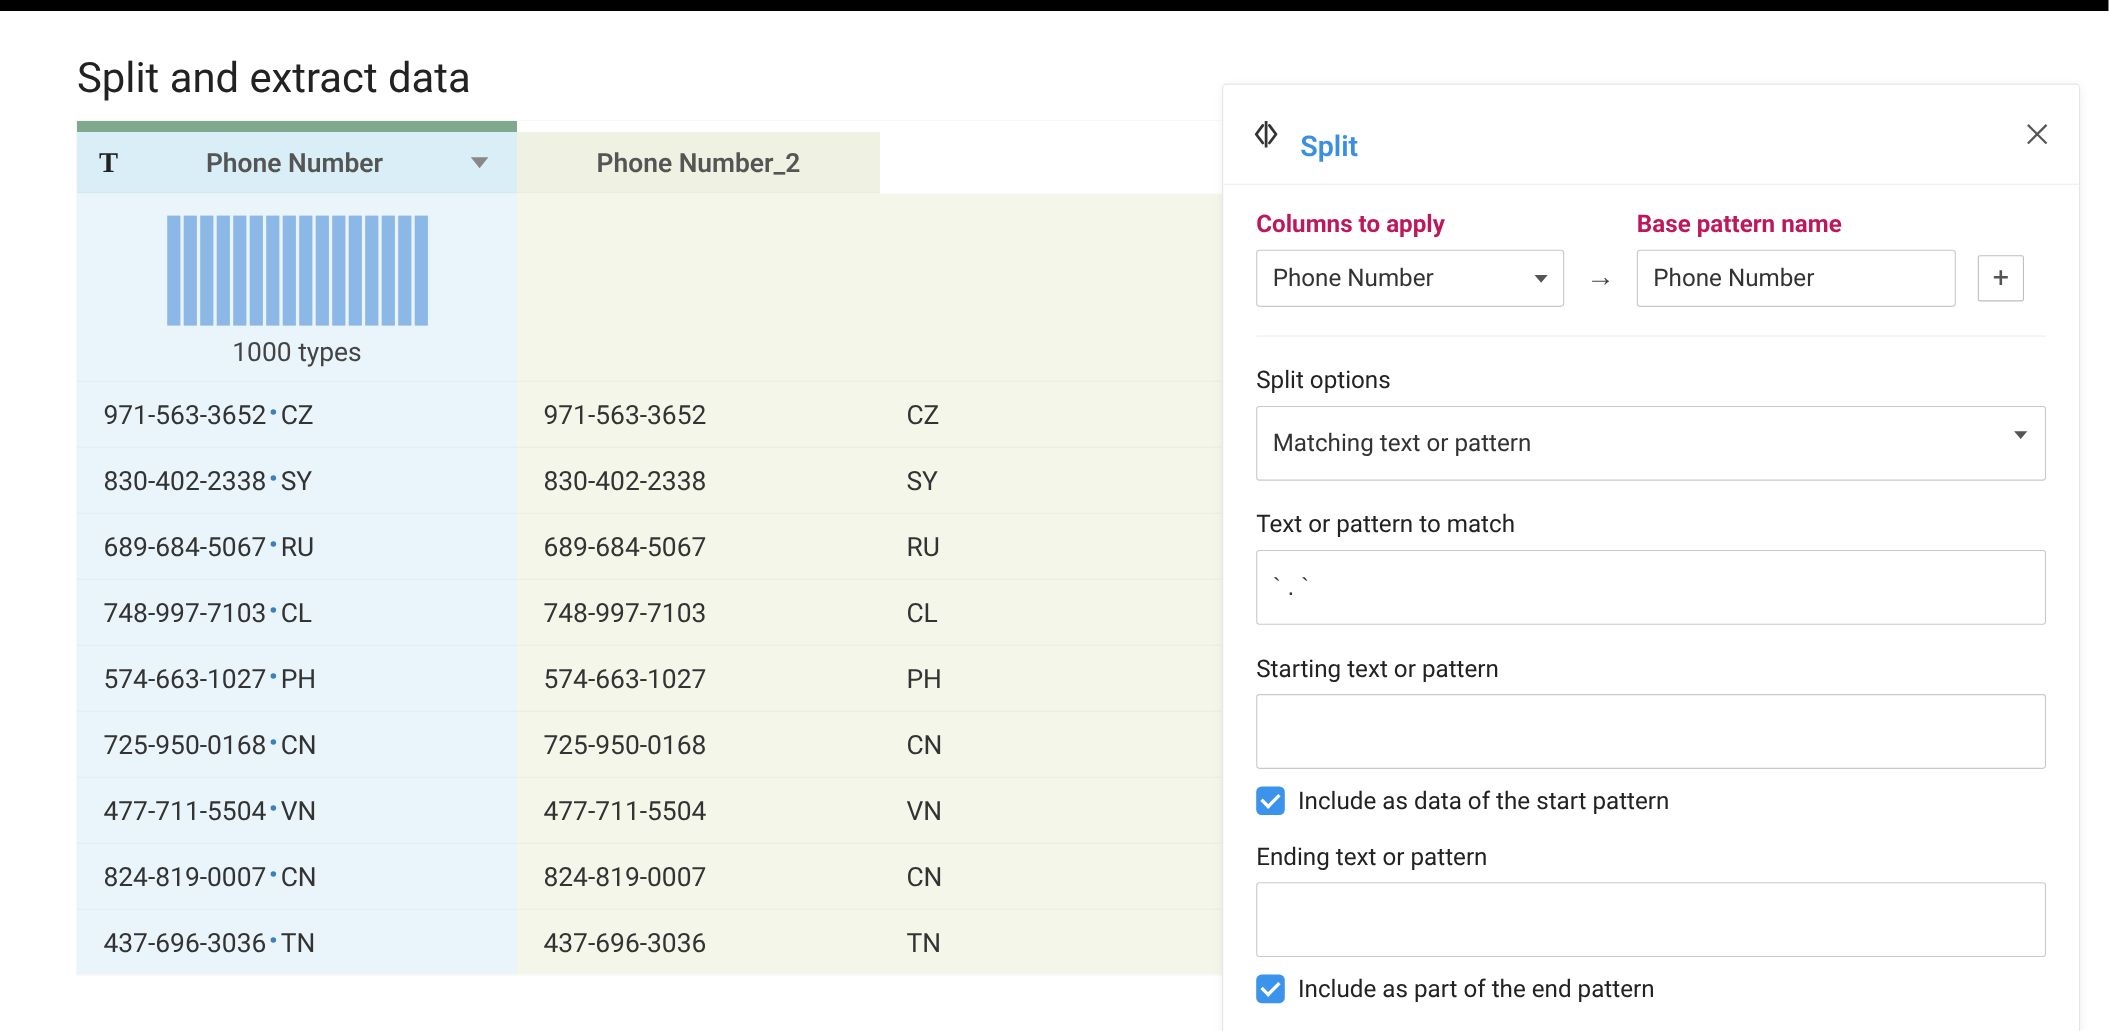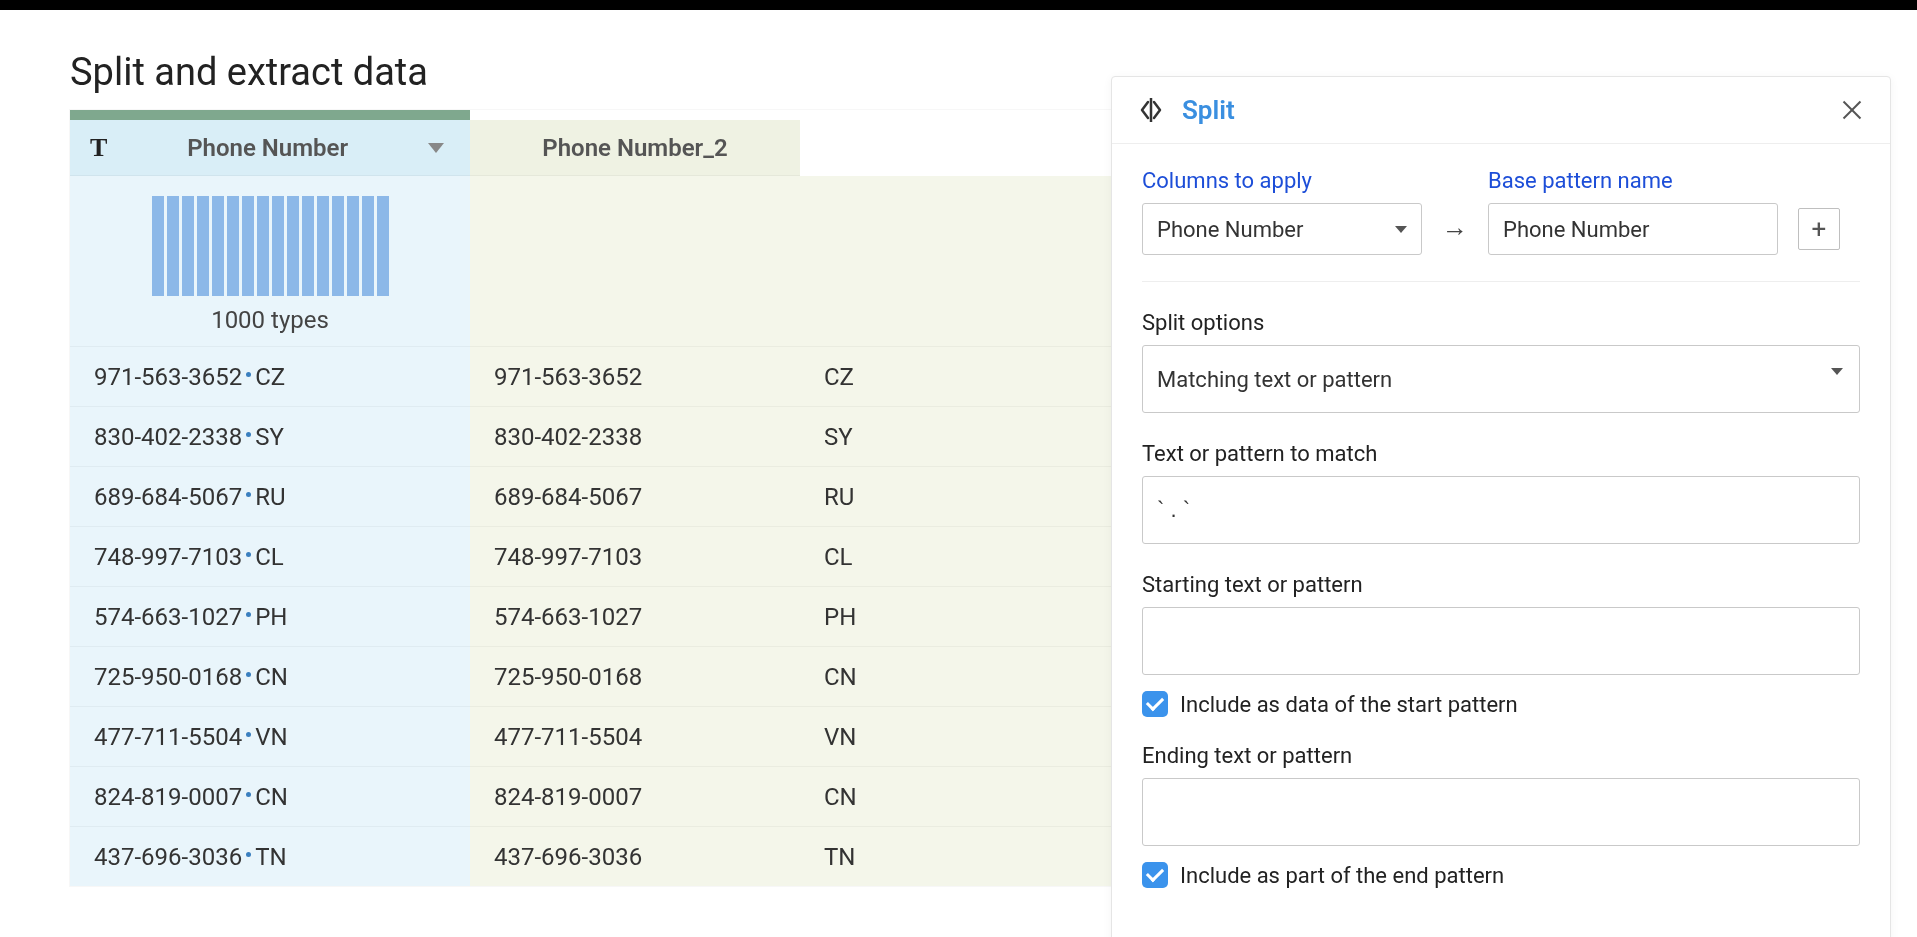--- a/index.html
+++ b/index.html
@@ -156,20 +156,21 @@
     padding: 18px 24px;
     gap: 16px;
     border-bottom: 1px solid #eee;
   }
   .split-icon svg { display: block; }
   .panel-title {
     color: #3a8fe0;
     font-size: 26px;
     font-weight: 600;
     flex: 1;
+    margin-top: 24px;
   }
   .close-x {
     width: 28px; height: 28px;
     position: relative;
     cursor: pointer;
   }
   .close-x::before, .close-x::after {
     content: "";
     position: absolute;
     left: 13px; top: 2px;
@@ -183,22 +184,22 @@
 
   .row-pair {
     display: flex;
     gap: 20px;
     align-items: flex-end;
     margin-bottom: 26px;
   }
   .field { display: flex; flex-direction: column; gap: 10px; }
   .field-label {
     font-size: 22px;
-    font-weight: 400;
-    color: #1d4ed8;
+    font-weight: 700;
+    color: #be185d;
   }
   .select, .text-input {
     height: 52px;
     border: 1px solid #c9c9c9;
     border-radius: 3px;
     font-size: 22px;
     color: #333;
     padding: 0 14px;
     background: #fff;
     display: flex;

